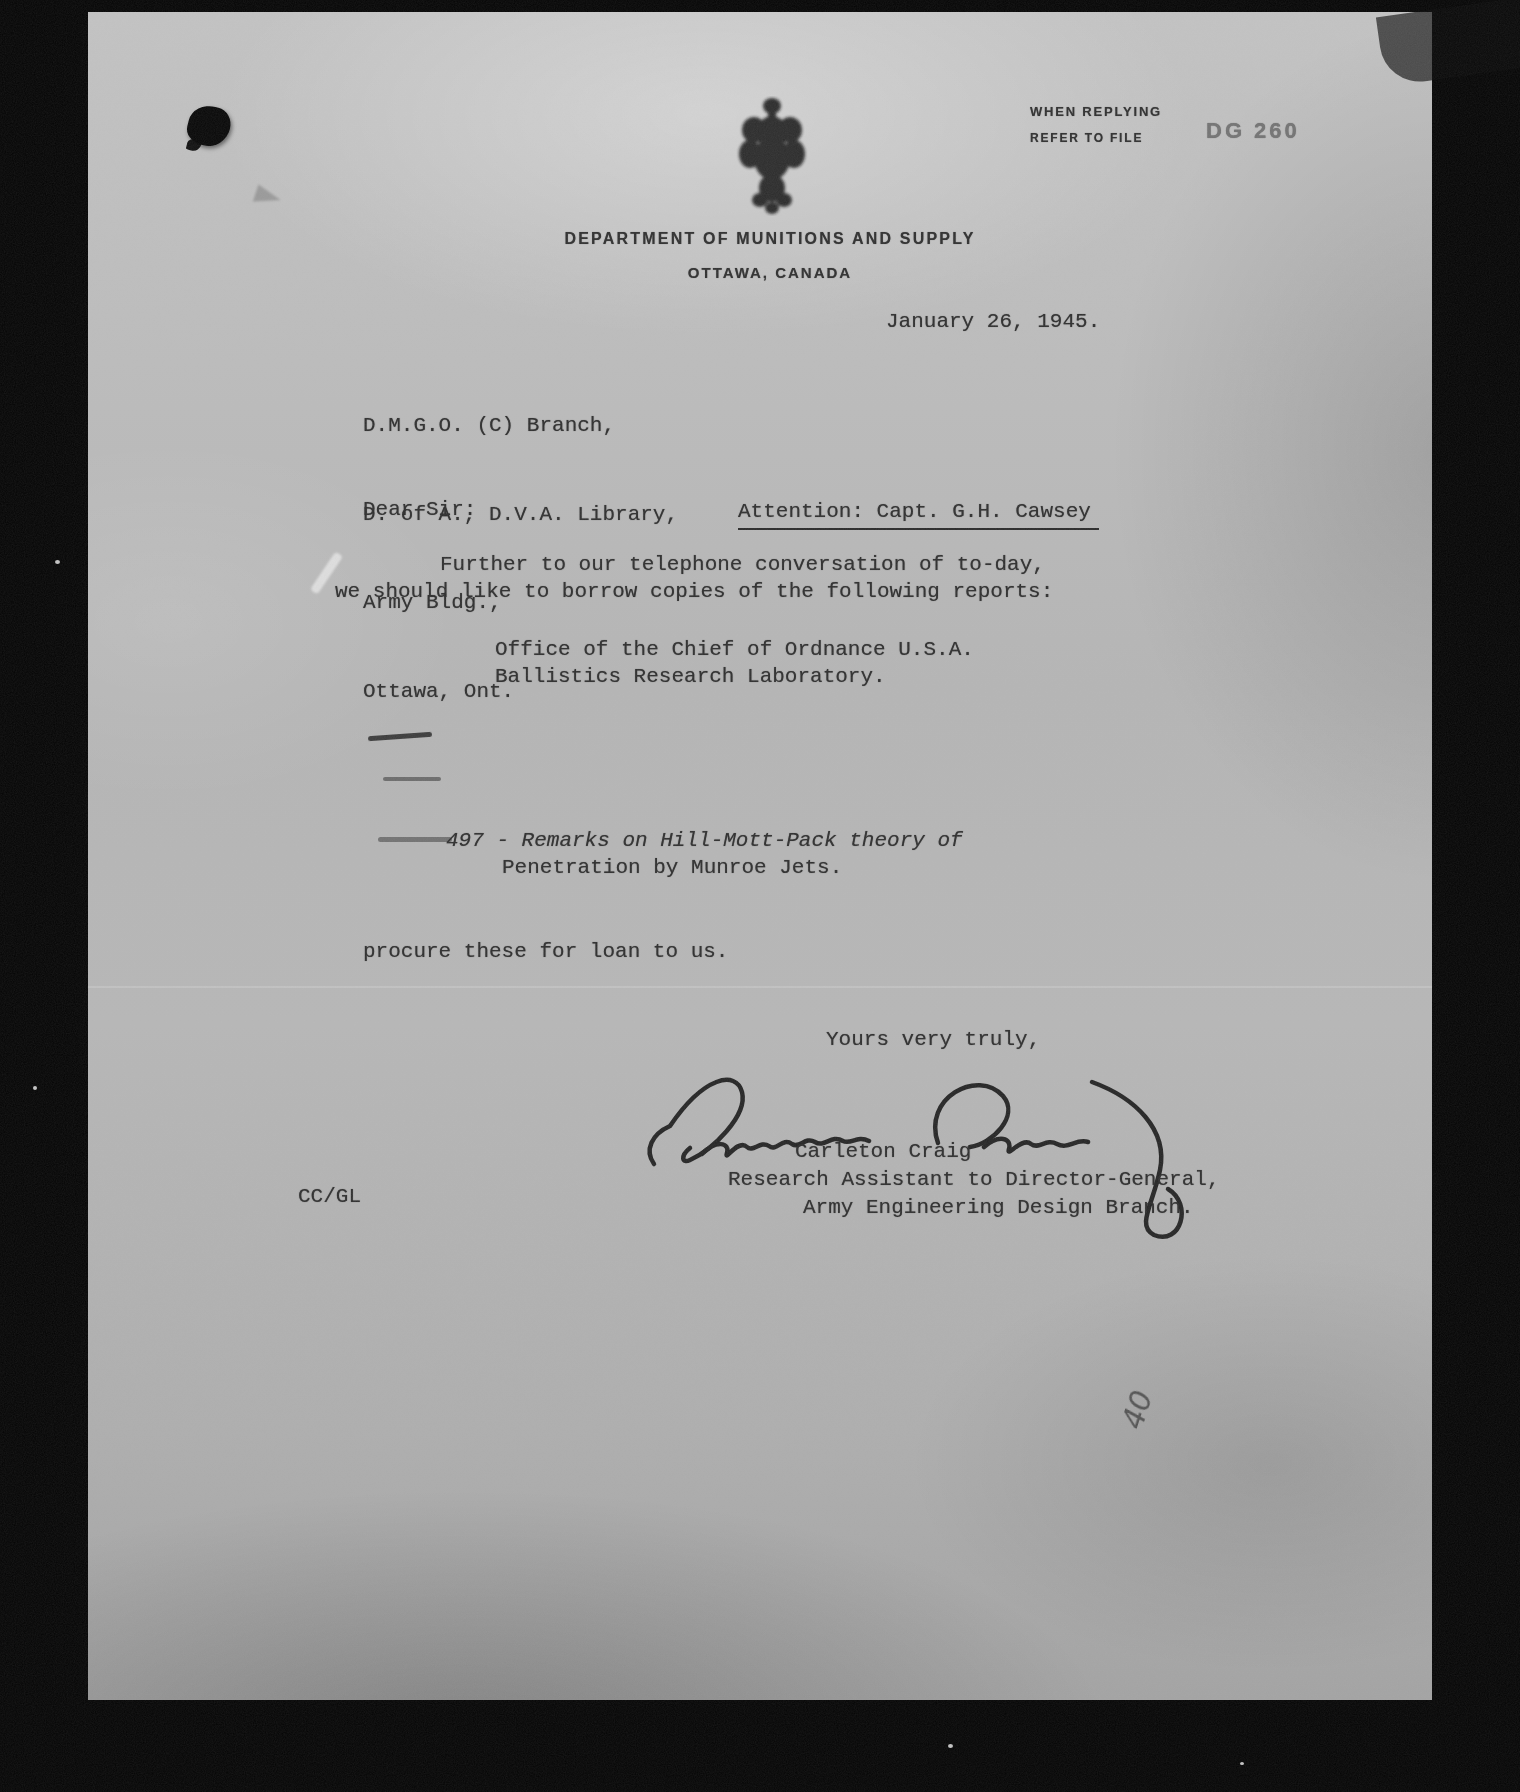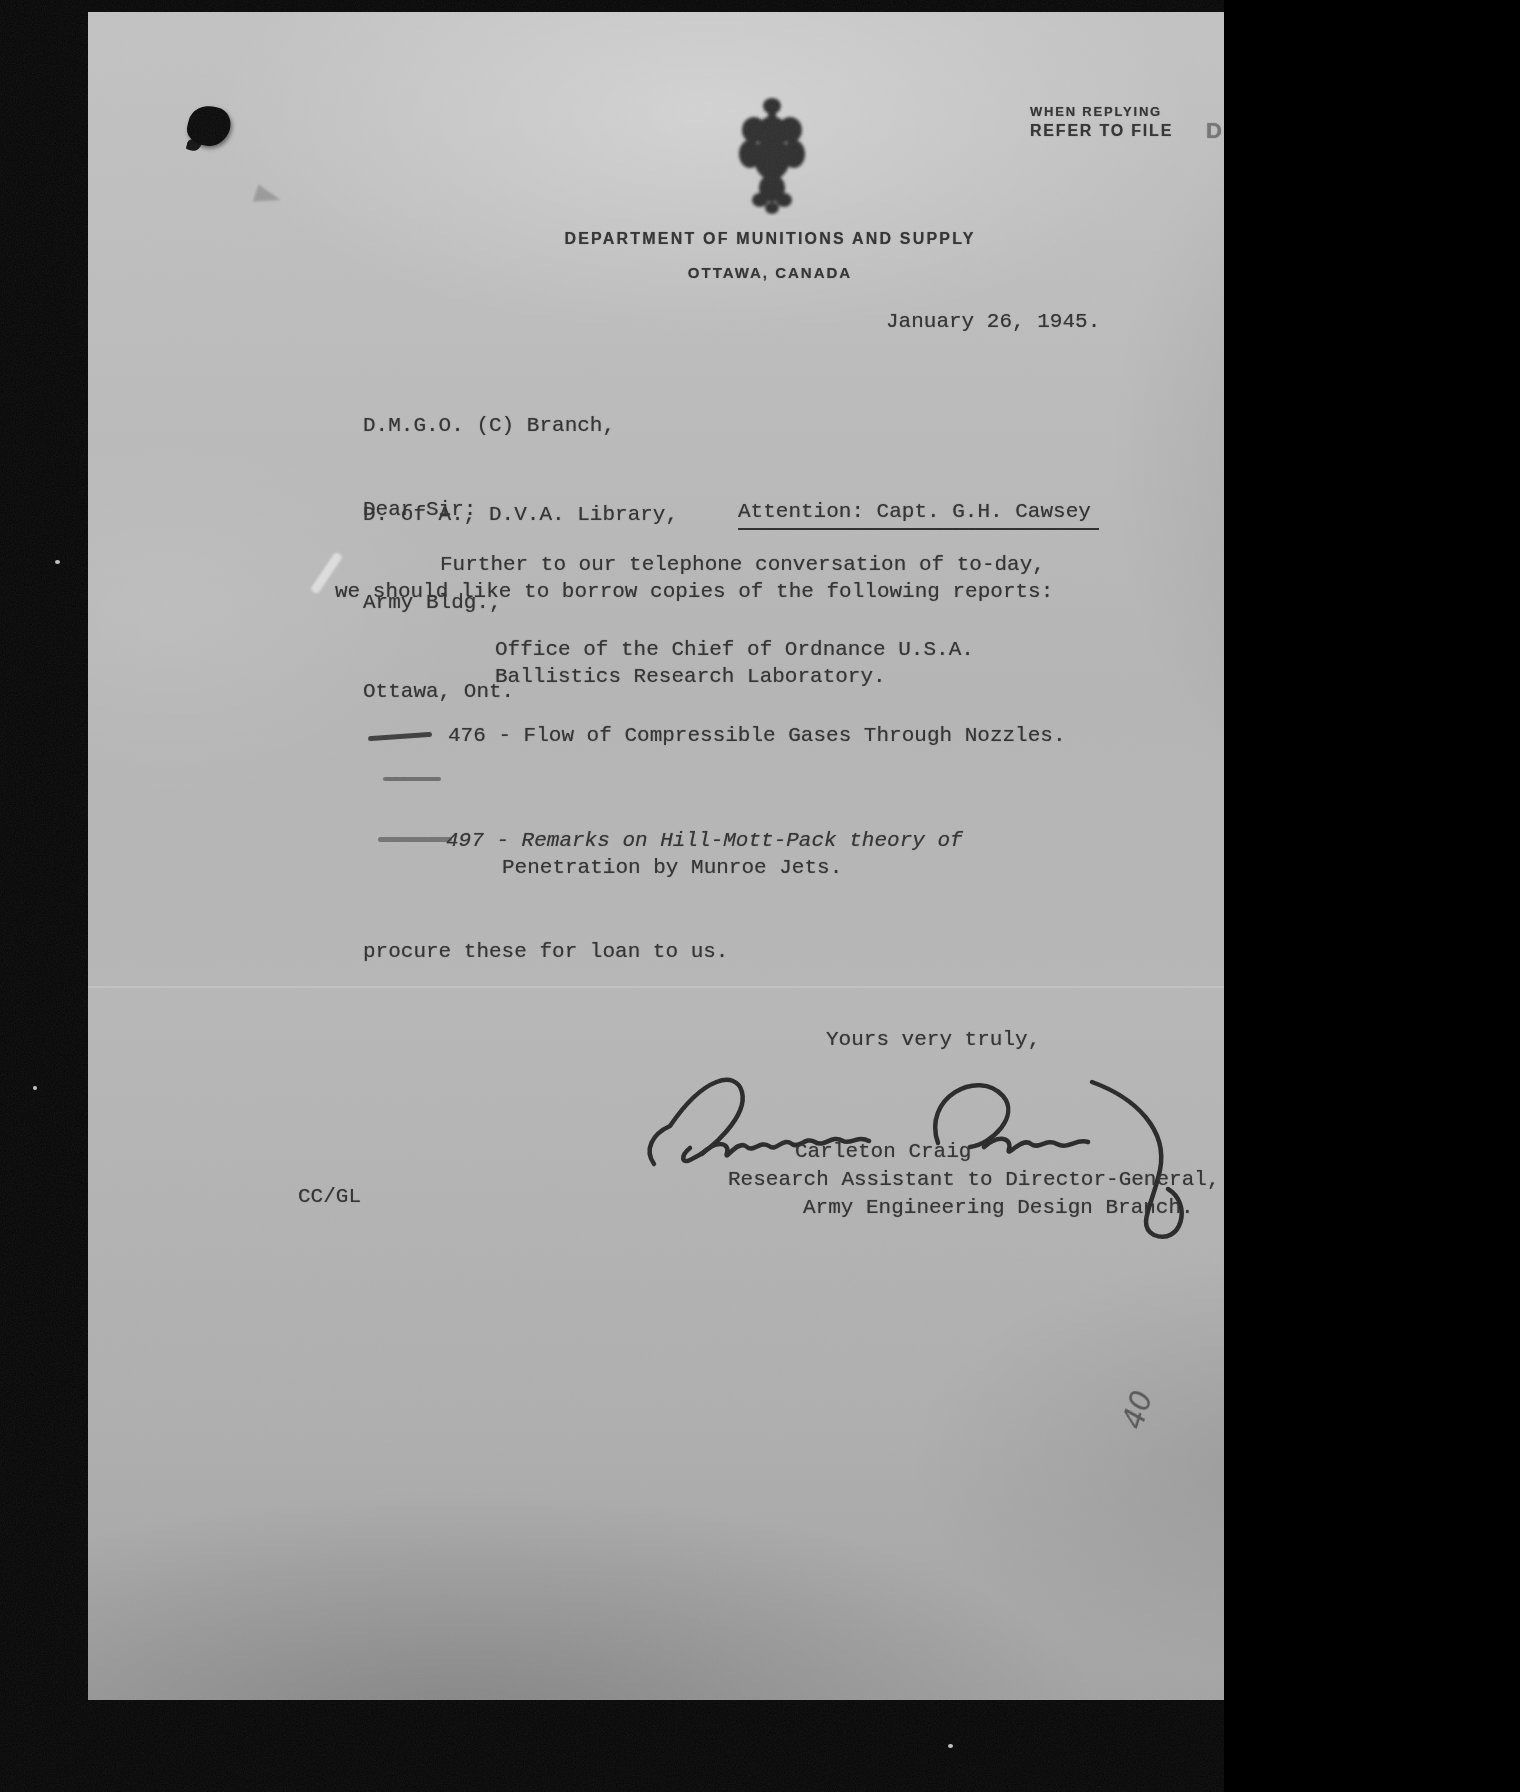--- a/index.html
+++ b/index.html
@@ -1,17 +1,17 @@
 <!DOCTYPE html>
 <html><head>
 <meta charset="utf-8">
 <style>
   html,body{margin:0;padding:0;background:#000;}
   .frame{
-    position:relative;width:1224px;height:1792px;background:#050505;overflow:hidden;
+    position:relative;width:1520px;height:1792px;background:#050505;overflow:hidden;
     font-family:"Liberation Sans",sans-serif;
   }
   .paper{
     position:absolute;left:88px;top:12px;width:1344px;height:1688px;
     background:
       radial-gradient(ellipse 700px 320px at 46% 6%, rgba(255,255,255,.30), rgba(255,255,255,0) 70%),
       radial-gradient(ellipse 480px 620px at 101% 26%, rgba(0,0,0,.14), rgba(0,0,0,0) 70%),
       radial-gradient(ellipse 900px 340px at 28% 102%, rgba(0,0,0,.20), rgba(0,0,0,0) 72%),
       radial-gradient(ellipse 420px 260px at 6% 36%, rgba(255,255,255,.10), rgba(255,255,255,0) 70%),
       radial-gradient(ellipse 520px 300px at 88% 86%, rgba(0,0,0,.10), rgba(0,0,0,0) 70%),
@@ -72,21 +72,21 @@
   <div class="speck" style="left:33px;top:1086px;width:4px;height:4px;"></div>
   <div class="speck" style="left:948px;top:1744px;width:5px;height:4px;"></div>
   <div class="speck" style="left:1240px;top:1762px;width:4px;height:3px;"></div>
 
   <div class="inkblot"></div>
   <div class="smudge"></div>
   <div class="scratch"></div>
   <div class="crease"></div>
 
   <div class="printed" style="left:1030px;top:104px;font-size:13px;font-weight:bold;letter-spacing:1.8px;">WHEN REPLYING</div>
-  <div class="printed" style="left:1030px;top:122px;font-size:16px;font-weight:bold;letter-spacing:1.8px;">REFER TO FILE</div>
+  <div class="printed" style="left:1030px;top:131px;font-size:12px;font-weight:bold;letter-spacing:1.8px;">REFER TO FILE</div>
   <div class="printed" style="left:1206px;top:118px;font-size:22px;font-weight:bold;letter-spacing:3px;color:#737373;">DG 260</div>
 
   <svg style="position:absolute;left:724px;top:96px;" width="96" height="120" viewBox="0 0 96 120">
     <defs>
         <filter id="blobblur" x="-30%" y="-30%" width="160%" height="160%">
           <feGaussianBlur stdDeviation="1.6"></feGaussianBlur>
         </filter>
       </defs>
     <g filter="url(#blobblur)" fill="#121212" opacity="0.88">
       <ellipse cx="48" cy="10" rx="9" ry="8"></ellipse>
@@ -119,21 +119,20 @@
   <div class="typed" style="left:363px;top:496px;">Dear Sir:</div>
   <div class="typed attention" style="left:738px;top:498px;">Attention: Capt. G.H. Cawsey</div>
 
   <div class="typed" style="left:440px;top:551px;">Further to our telephone conversation of to-day,</div>
   <div class="typed" style="left:335px;top:578px;">we should like to borrow copies of the following reports:</div>
 
   <div class="typed" style="left:495px;top:636px;">Office of the Chief of Ordnance U.S.A.</div>
   <div class="typed" style="left:495px;top:663px;">Ballistics Research Laboratory.</div>
 
   <div class="penstroke" style="left:368px;top:734px;width:64px;height:5px;transform:rotate(-4deg);"></div>
-  <div class="typed" style="left:448px;top:722px;">476 - Flow of Compressible Gases Through Nozzles.</div>
 
   <div class="penstroke" style="left:383px;top:777px;width:58px;height:4px;opacity:.6;"></div>
 
   <div class="penstroke" style="left:378px;top:837px;width:74px;height:5px;opacity:.55;"></div>
   <div class="typed" style="left:446px;top:827px;font-style:italic;">497 - Remarks on Hill-Mott-Pack theory of</div>
   <div class="typed" style="left:502px;top:854px;">Penetration by Munroe Jets.</div>
 
   <div class="typed" style="left:330px;top:938px;margin-left:33px;">procure these for loan to us.</div>
 
   <div class="typed" style="left:826px;top:1026px;">Yours very truly,</div>

